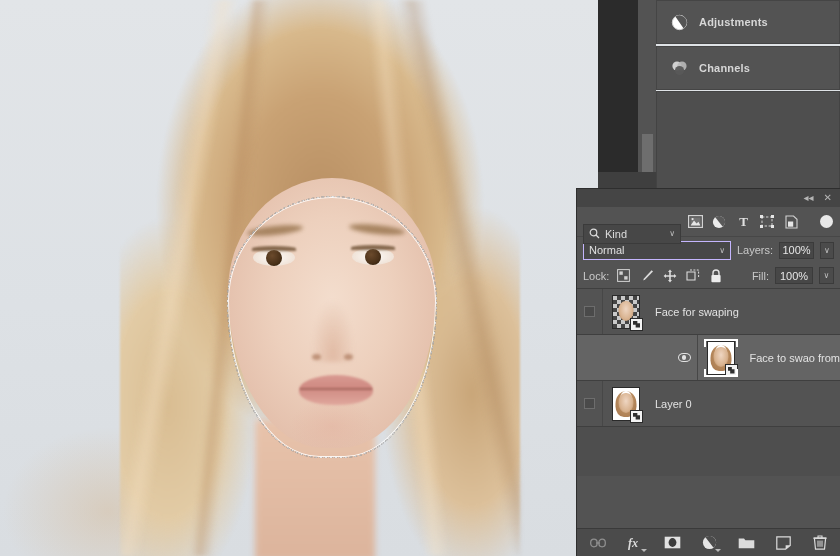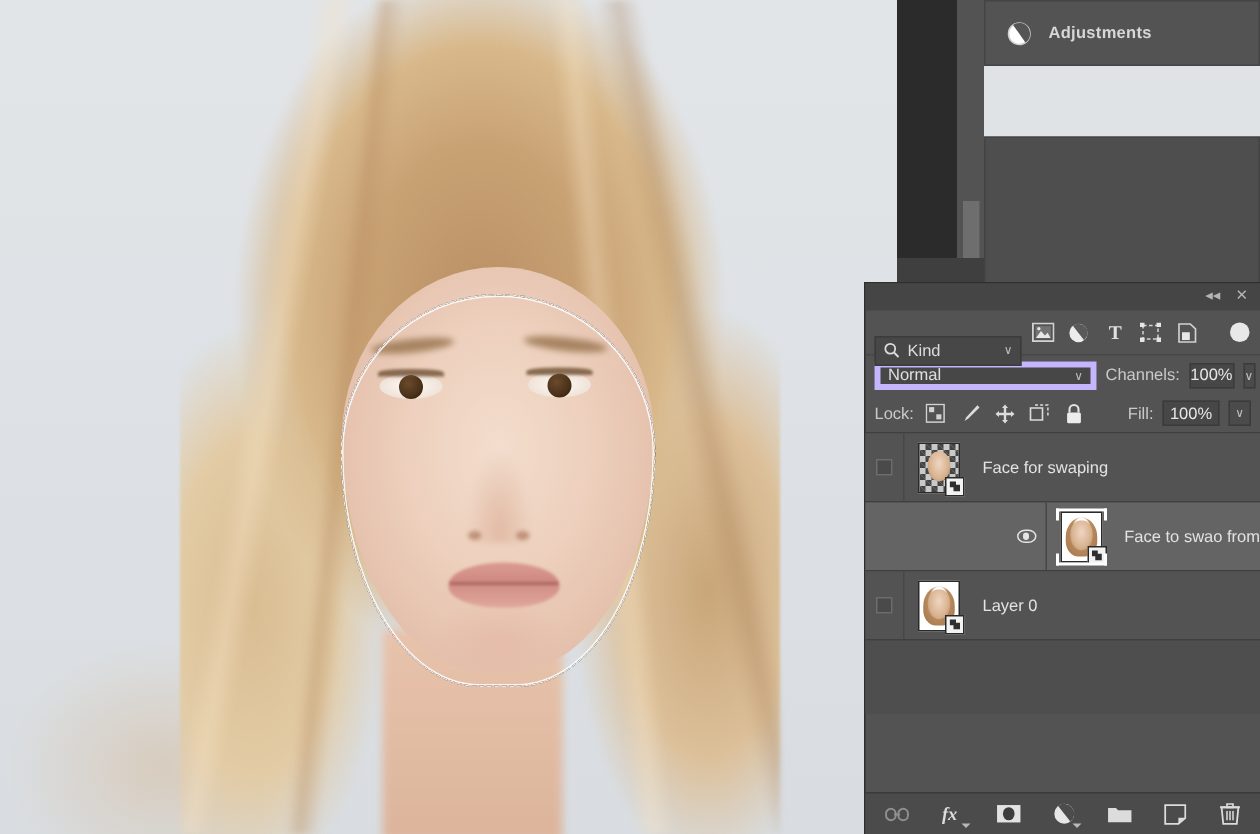--- a/index.html
+++ b/index.html
@@ -168,21 +168,21 @@
   }
   .toggle-knob{
     width:13px; height:13px; border-radius:50%; background:#e8e8e8;
     margin-left:auto; margin-right:1px;
   }
 
   .blend-row, .lock-row{
     height:26px; display:flex; align-items:center; padding:0 6px; gap:6px;
   }
   .blend-select{
-    flex:0 0 148px; height:19px; background:#474747; border:4px solid #c4b5fd;
+    flex:0 0 148px; height:19px; background:#474747; border:1px solid #c4b5fd;
     display:flex; align-items:center; padding:0 5px; color:#e0e0e0; font-size:11px;
   }
   .blend-select .chev{ margin-left:auto; font-size:8px; color:#bdbdbd; }
   .lbl{ color:#c9c9c9; font-size:11px; white-space:nowrap; }
   .numfield{
     width:38px; height:17px; background:#474747; border:1px solid #3b3b3b;
     display:flex; align-items:center; justify-content:center;
     color:#e6e6e6; font-size:11px;
   }
   .spin{
@@ -311,20 +311,30 @@
   <div class="collapsed-panel p1">
     <span>
       <svg width="17" height="17" viewBox="0 0 17 17">
         <circle cx="8.5" cy="8.5" r="7.2" fill="#ffffff" stroke="#d0d0d0"></circle>
         <path d="M8.5 1.3 A7.2 7.2 0 0 1 8.5 15.7 Z" fill="#555555" transform="rotate(-35 8.5 8.5)"></path>
       </svg>
     </span>
     <span class="cp-label">Adjustments</span>
   </div>
 
+  <div class="collapsed-panel p2">
+    <span>
+      <svg width="17" height="17" viewBox="0 0 17 17">
+        <circle cx="6" cy="6" r="4.6" fill="#d8d8d8" opacity=".95"></circle>
+        <circle cx="11" cy="6" r="4.6" fill="#b9b9b9" opacity=".9"></circle>
+        <circle cx="8.5" cy="10.5" r="4.6" fill="#585858" opacity=".95"></circle>
+      </svg>
+    </span>
+    <span class="cp-label">Channels</span>
+  </div>
 
   <div class="panel-body-empty"></div>
   <div class="dock-bottom-fill"></div>
 </div>
 
 <div id="layers-panel">
 
   <div class="panel-titlebar">
     <span class="tb-btn">◂◂</span>
     <span class="tb-btn">✕</span>
@@ -383,21 +393,21 @@
     </span>
 
     <span class="toggle-knob"></span>
   </div>
 
   <div class="blend-row">
     <div class="blend-select">
       <span>Normal</span>
       <span class="chev">∨</span>
     </div>
-    <span class="lbl">Channels:</span>
+    <span class="lbl">Layers:</span>
     <div class="numfield">
       <span>100%</span>
     </div>
     <div class="spin">
       <span>∨</span>
     </div>
   </div>
 
   <div class="lock-row">
     <span class="lbl">Lock:</span>

